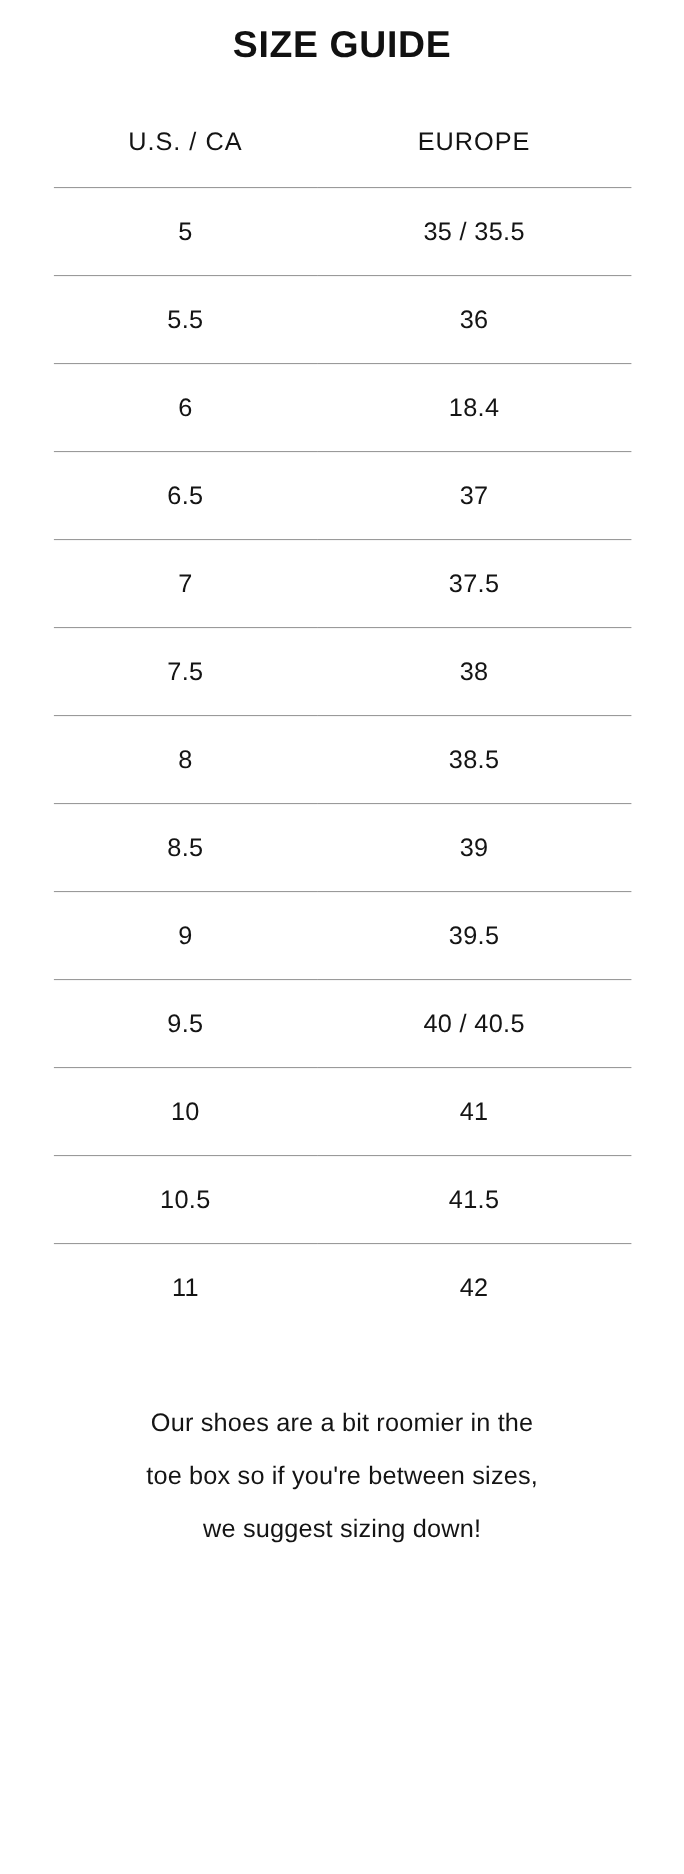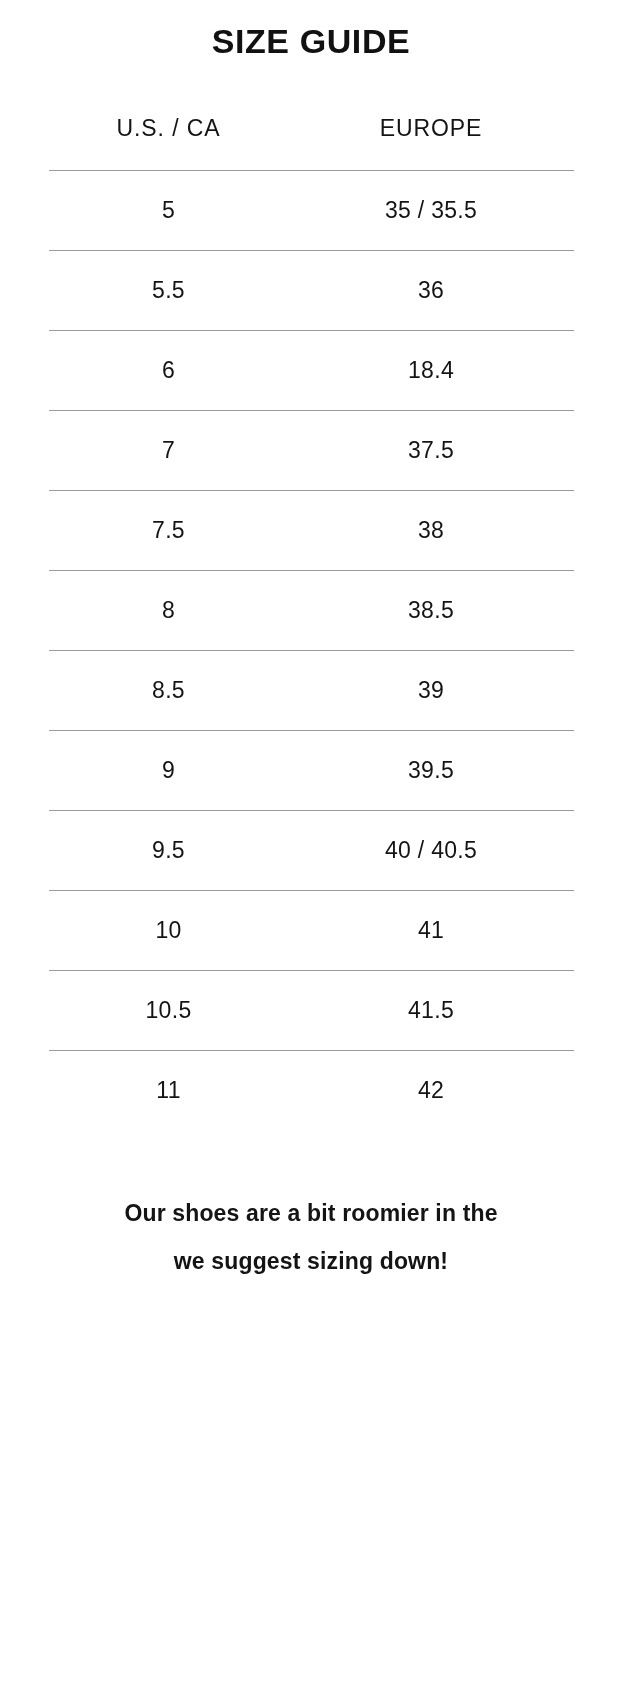--- a/index.html
+++ b/index.html
@@ -73,21 +73,21 @@
   
   .size-note {
     width: 500px;
     margin-top: 59px;
     text-align: center;
     font-size: 23px;
     line-height: 48px;
     letter-spacing: 0.15px;
     color: #141414;
   }
-  .size-note .note-line { display: block; white-space: nowrap; font-weight: bold; }
+  .size-note .note-line { display: block; white-space: nowrap; }
 </style>
 </head>
 <body>
 
 <div class="page">
 
   <h1 class="size-title">SIZE GUIDE</h1>
 
   <table class="size-table">
     <colgroup>
@@ -105,20 +105,24 @@
         <td>5</td>
         <td>35 / 35.5</td>
       </tr>
       <tr>
         <td>5.5</td>
         <td>36</td>
       </tr>
       <tr>
         <td>6</td>
         <td>18.4</td>
+      </tr>
+      <tr>
+        <td>6.5</td>
+        <td>37</td>
       </tr>
       <tr>
         <td>7</td>
         <td>37.5</td>
       </tr>
       <tr>
         <td>7.5</td>
         <td>38</td>
       </tr>
       <tr>
@@ -147,16 +151,17 @@
       </tr>
       <tr>
         <td>11</td>
         <td>42</td>
       </tr>
     </tbody>
   </table>
 
   <div class="size-note">
     <span class="note-line">Our shoes are a bit roomier in the</span>
+    <span class="note-line">toe box so if you're between sizes,</span>
     <span class="note-line">we suggest sizing down!</span>
   </div>
 
 </div>
 
 </body></html>

